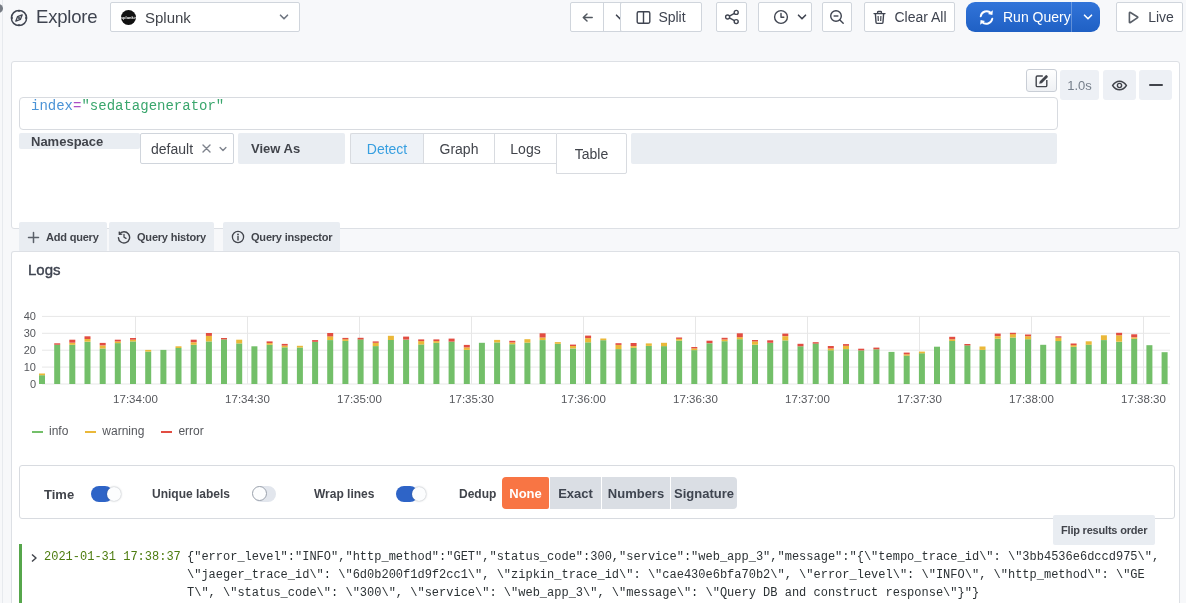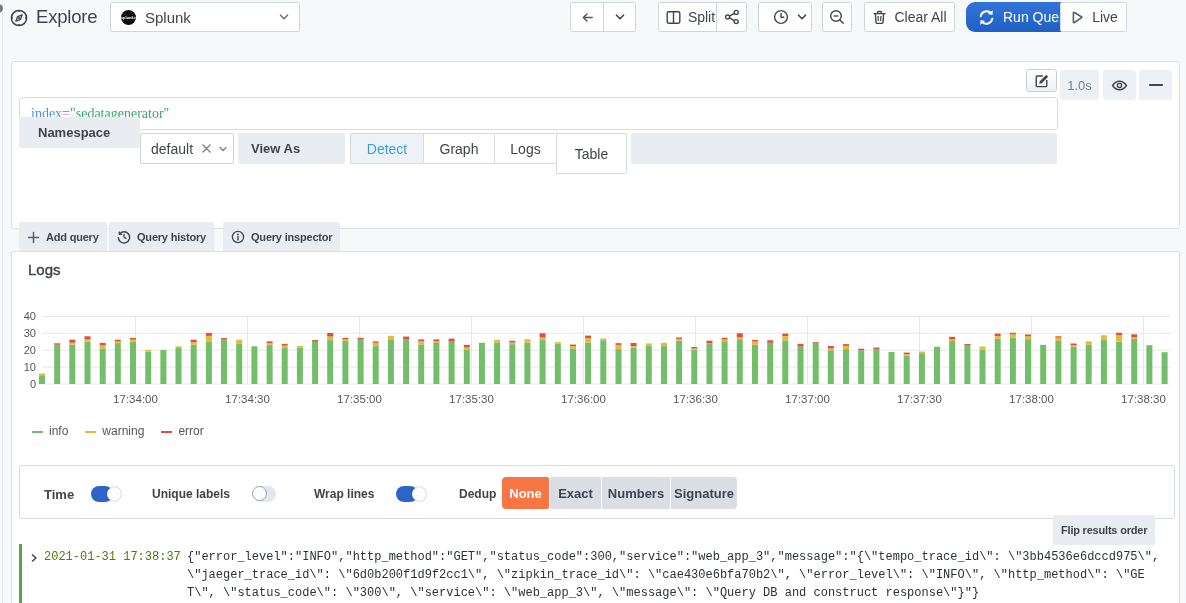--- a/index.html
+++ b/index.html
@@ -43,21 +43,21 @@
         <path d="M13.8 8 H3.2 M7.4 3.6 L2.8 8 L7.4 12.4" fill="none" stroke="#51575f" stroke-width="1.8" stroke-linecap="round" stroke-linejoin="round"></path>
       </svg>
   </div>
   <div style="flex:1;height:100%;display:flex;align-items:center;justify-content:center">
     <svg class="ic" width="12" height="12" viewBox="0 0 12 12">
         <path d="M2.5 4.2 L6 7.8 L9.5 4.2" fill="none" stroke="#3f4450" stroke-width="1.6" stroke-linecap="round" stroke-linejoin="round"></path>
       </svg>
   </div>
 </div>
 
-<div class="btn" style="left:658px;width:65px">
+<div class="btn" style="left:620px;width:82px">
   <svg class="ic" width="15" height="15" viewBox="0 0 15 15" style="margin-right:7px">
       <rect x="1.2" y="1.8" width="12.6" height="11.4" rx="1.4" fill="none" stroke="#3f4450" stroke-width="1.4"></rect>
       <line x1="7.5" y1="1.8" x2="7.5" y2="13.2" stroke="#3f4450" stroke-width="1.4"></line>
     </svg>
   Split
 </div>
 
 <div class="btn" style="left:716px;width:31px">
   <svg class="ic" width="16" height="16" viewBox="0 0 16 16">
     <circle cx="12.2" cy="3.4" r="2" fill="none" stroke="#3f4450" stroke-width="1.4"></circle>
@@ -105,21 +105,21 @@
     <path d="M2.1 15.7 L2.6 11.1 L7.1 12.0 Z" fill="#fff" stroke="none"></path>
   </svg>
   <span style="margin-left:8px;white-space:nowrap">Run Query</span>
   <div style="margin-left:auto;height:100%;display:flex;align-items:center;border-left:1px solid rgba(255,255,255,0.28);padding:0 10px">
     <svg class="ic" width="12" height="12" viewBox="0 0 12 12">
         <path d="M2.5 4.2 L6 7.8 L9.5 4.2" fill="none" stroke="#fff" stroke-width="1.6" stroke-linecap="round" stroke-linejoin="round"></path>
       </svg>
   </div>
 </div>
 
-<div class="btn" style="left:1060px;width:67px">
+<div class="btn" style="left:1116px;width:67px">
   <svg class="ic" width="15" height="15" viewBox="0 0 15 15" style="margin-right:8px">
       <path d="M4.4 3.1 Q4.4 1.9 5.4 2.5 L12.3 6.7 Q13.3 7.3 12.3 7.9 L5.4 12.5 Q4.4 13.1 4.4 11.9 Z" fill="none" stroke="#595f68" stroke-width="1.6" stroke-linejoin="round"></path>
     </svg>
   Live
 </div>
 
 <div class="panel" style="top:61px;height:168px"></div>
 
 <div class="abs" style="left:1026px;top:69px;width:31px;height:23px;border:1px solid #c9ced6;border-radius:3px;background:linear-gradient(180deg,#ffffff,#eff1f4);display:flex;align-items:center;justify-content:center">
   <svg class="ic" width="16" height="16" viewBox="0 0 16 16">
@@ -131,27 +131,27 @@
 <div class="abs" style="left:1103px;top:70px;width:33px;height:30px;background:#edf0f5;border-radius:3px;display:flex;align-items:center;justify-content:center">
   <svg class="ic" width="17" height="17" viewBox="0 0 17 17">
     <path d="M1.6 8.5 Q4.4 4.2 8.5 4.2 Q12.6 4.2 15.4 8.5 Q12.6 12.8 8.5 12.8 Q4.4 12.8 1.6 8.5 Z" fill="none" stroke="#41444b" stroke-width="1.4"></path>
     <circle cx="8.5" cy="8.5" r="2.1" fill="none" stroke="#41444b" stroke-width="1.4"></circle>
   </svg>
 </div>
 <div class="abs" style="left:1139px;top:70px;width:33px;height:30px;background:#edf0f5;border-radius:3px;display:flex;align-items:center;justify-content:center">
   <div style="width:14px;height:2.5px;background:#41444b;border-radius:1px"></div>
 </div>
 
-<div class="abs" style="left:19px;top:97px;width:1039px;height:33px;background:#fff;border:1px solid #d8dbe0;border-radius:4px;display:flex;align-items:center;font-family:Liberation Serif, serif;font-size:14px">
+<div class="abs" style="left:19px;top:97px;width:1039px;height:33px;background:#fff;border:1px solid #d8dbe0;border-radius:4px;display:flex;font-family:Liberation Mono, monospace;font-size:14px">
   <span style="margin-left:11px;color:#4b93d6">index</span>
     <span style="color:#ac4fc6">=</span>
     <span style="color:#3aa66d">"sedatagenerator"</span>
 </div>
 
-<div class="abs glabel" style="left:19px;top:117px;width:121px;height:31px;padding-left:19px">Namespace</div>
+<div class="abs glabel" style="left:19px;top:133px;width:121px;height:16px;padding-left:12px">Namespace</div>
 <div class="abs" style="left:140px;top:133px;width:94px;height:31px;background:#fff;border:1px solid #d0d5dc;border-radius:2px;display:flex;align-items:center">
   <span style="margin-left:10px;font-size:14px;color:#41444b">default</span>
   <svg class="ic" style="margin-left:8px" width="11" height="11" viewBox="0 0 11 11">
       <path d="M2 2 L9 9 M9 2 L2 9" stroke="#7d828c" stroke-width="1.4" stroke-linecap="round"></path>
     </svg>
   <svg class="ic" style="margin-left:6px" width="10" height="10" viewBox="0 0 12 12">
       <path d="M2.5 4.2 L6 7.8 L9.5 4.2" fill="none" stroke="#7d828c" stroke-width="1.6" stroke-linecap="round" stroke-linejoin="round"></path>
     </svg>
 </div>
 <div class="abs glabel" style="left:238px;top:133px;width:107px;height:31px;padding-left:13px">View As</div>

